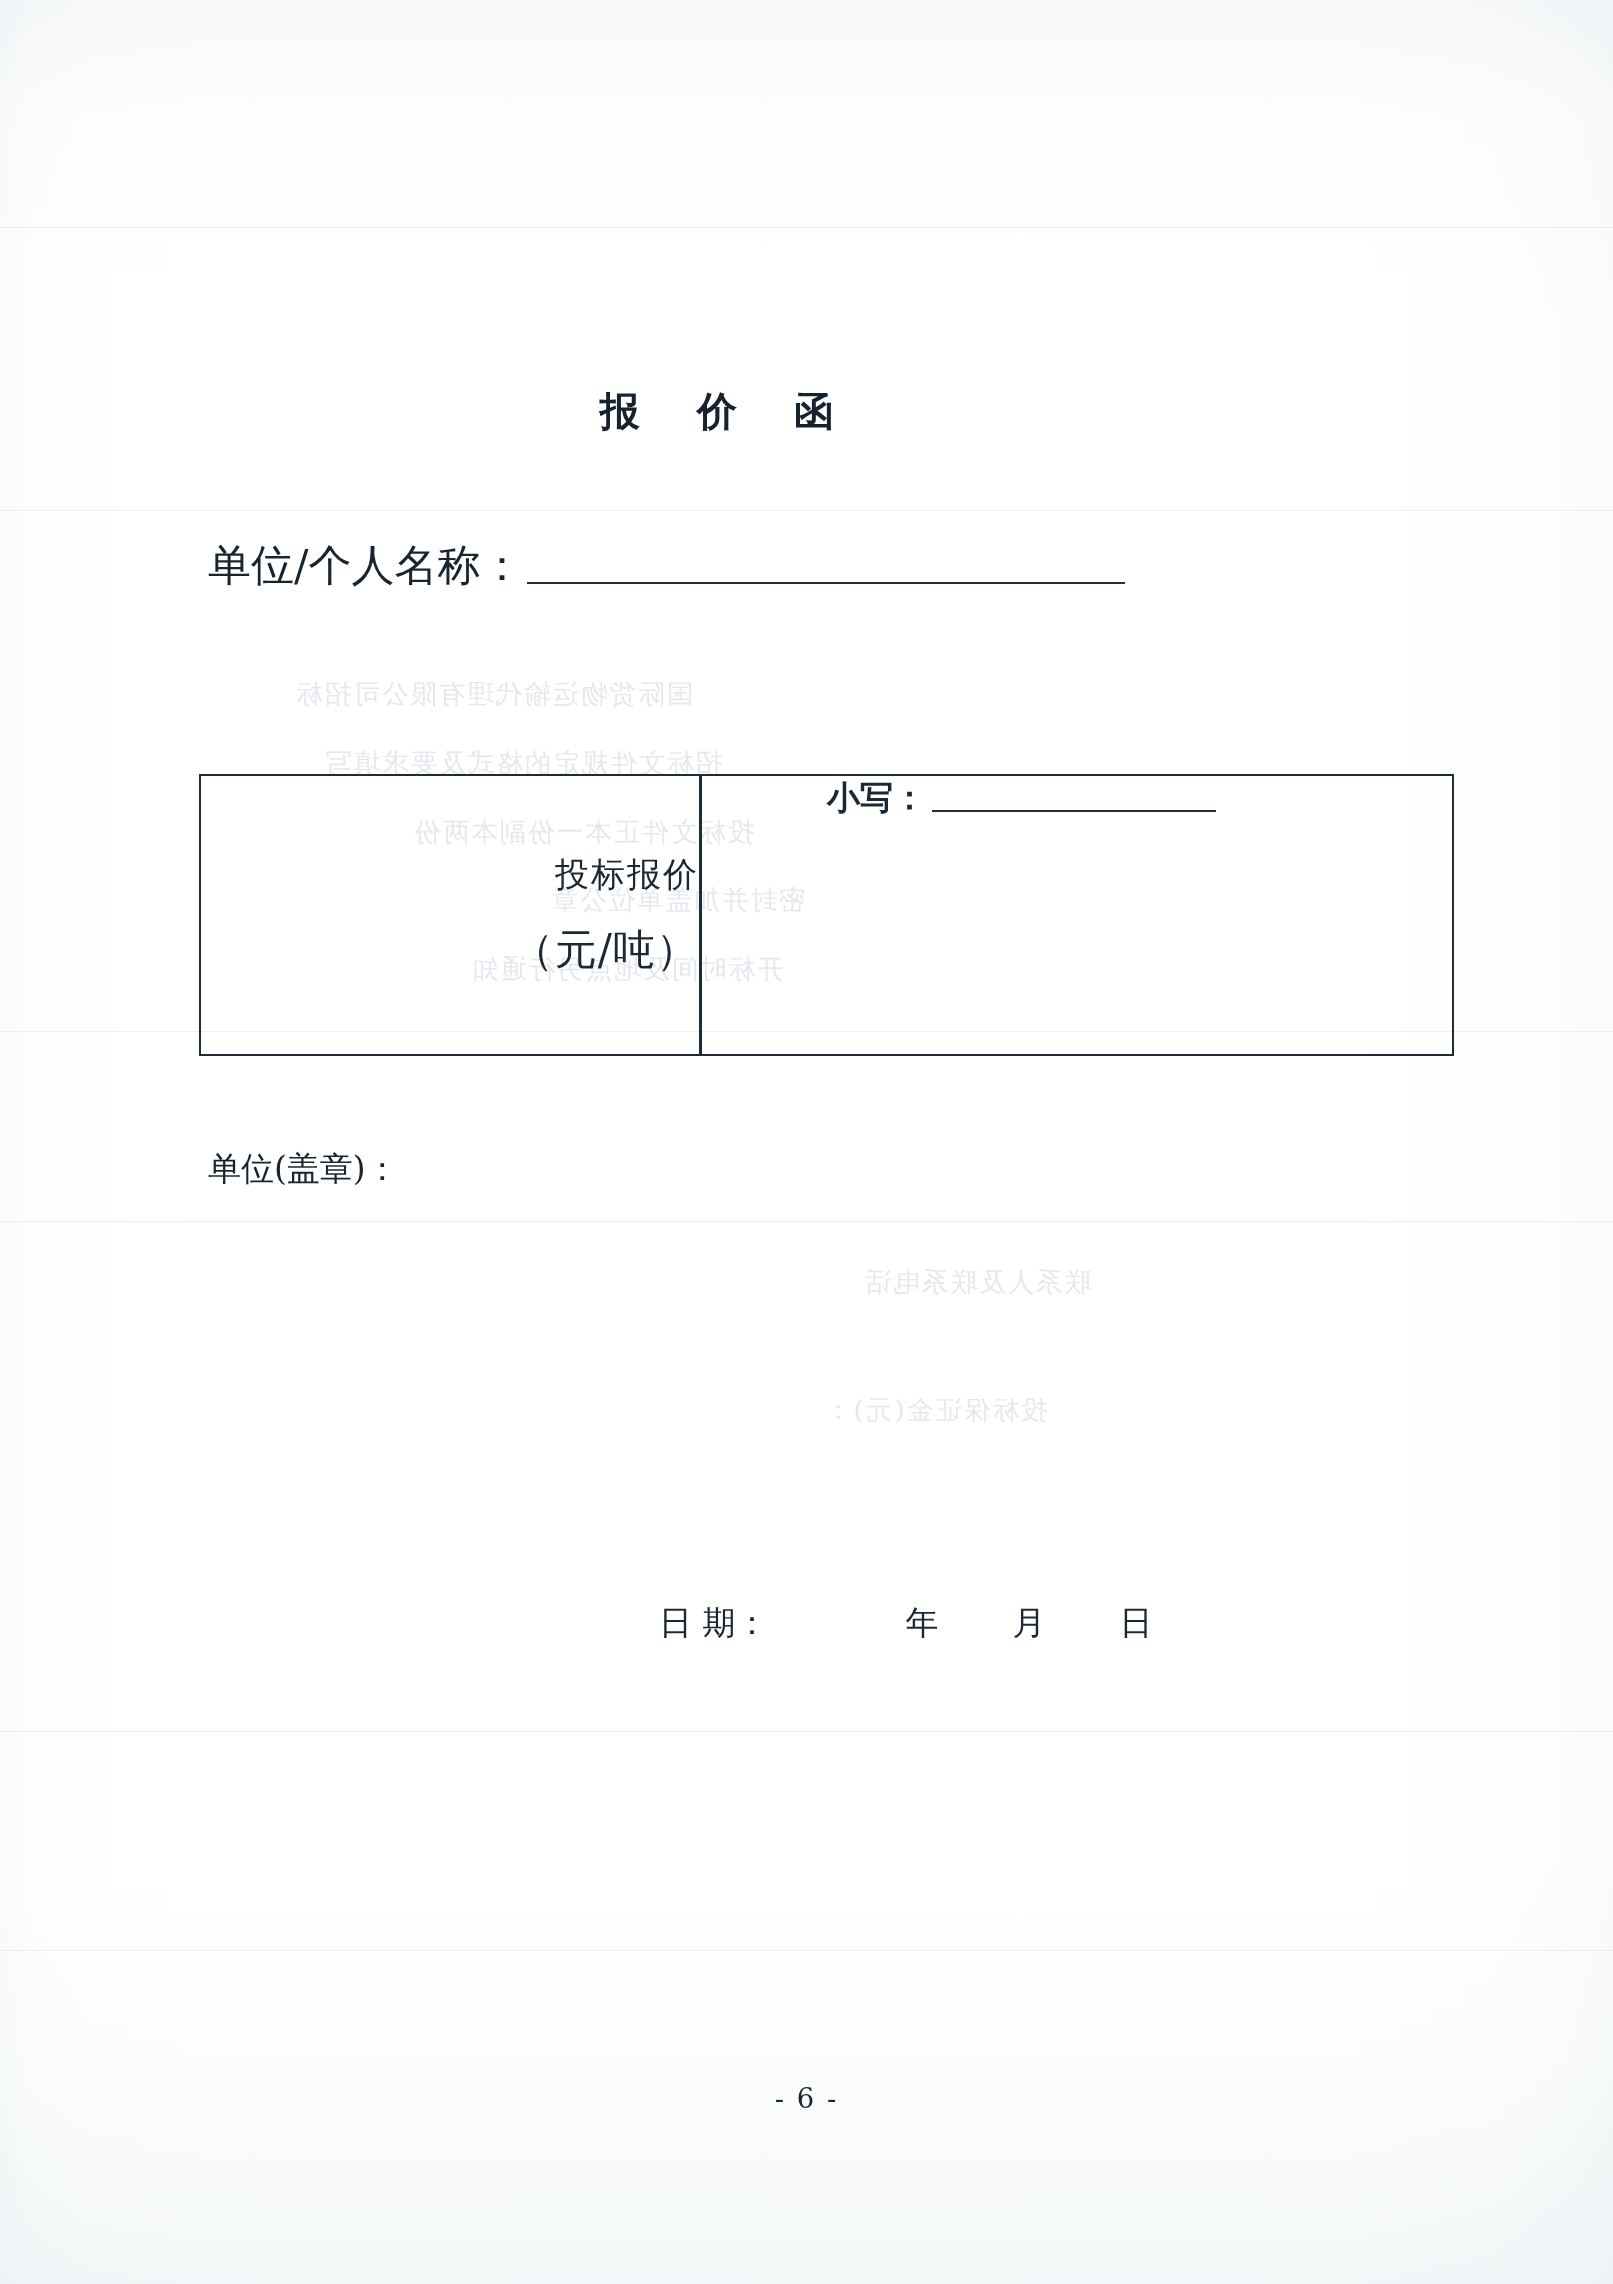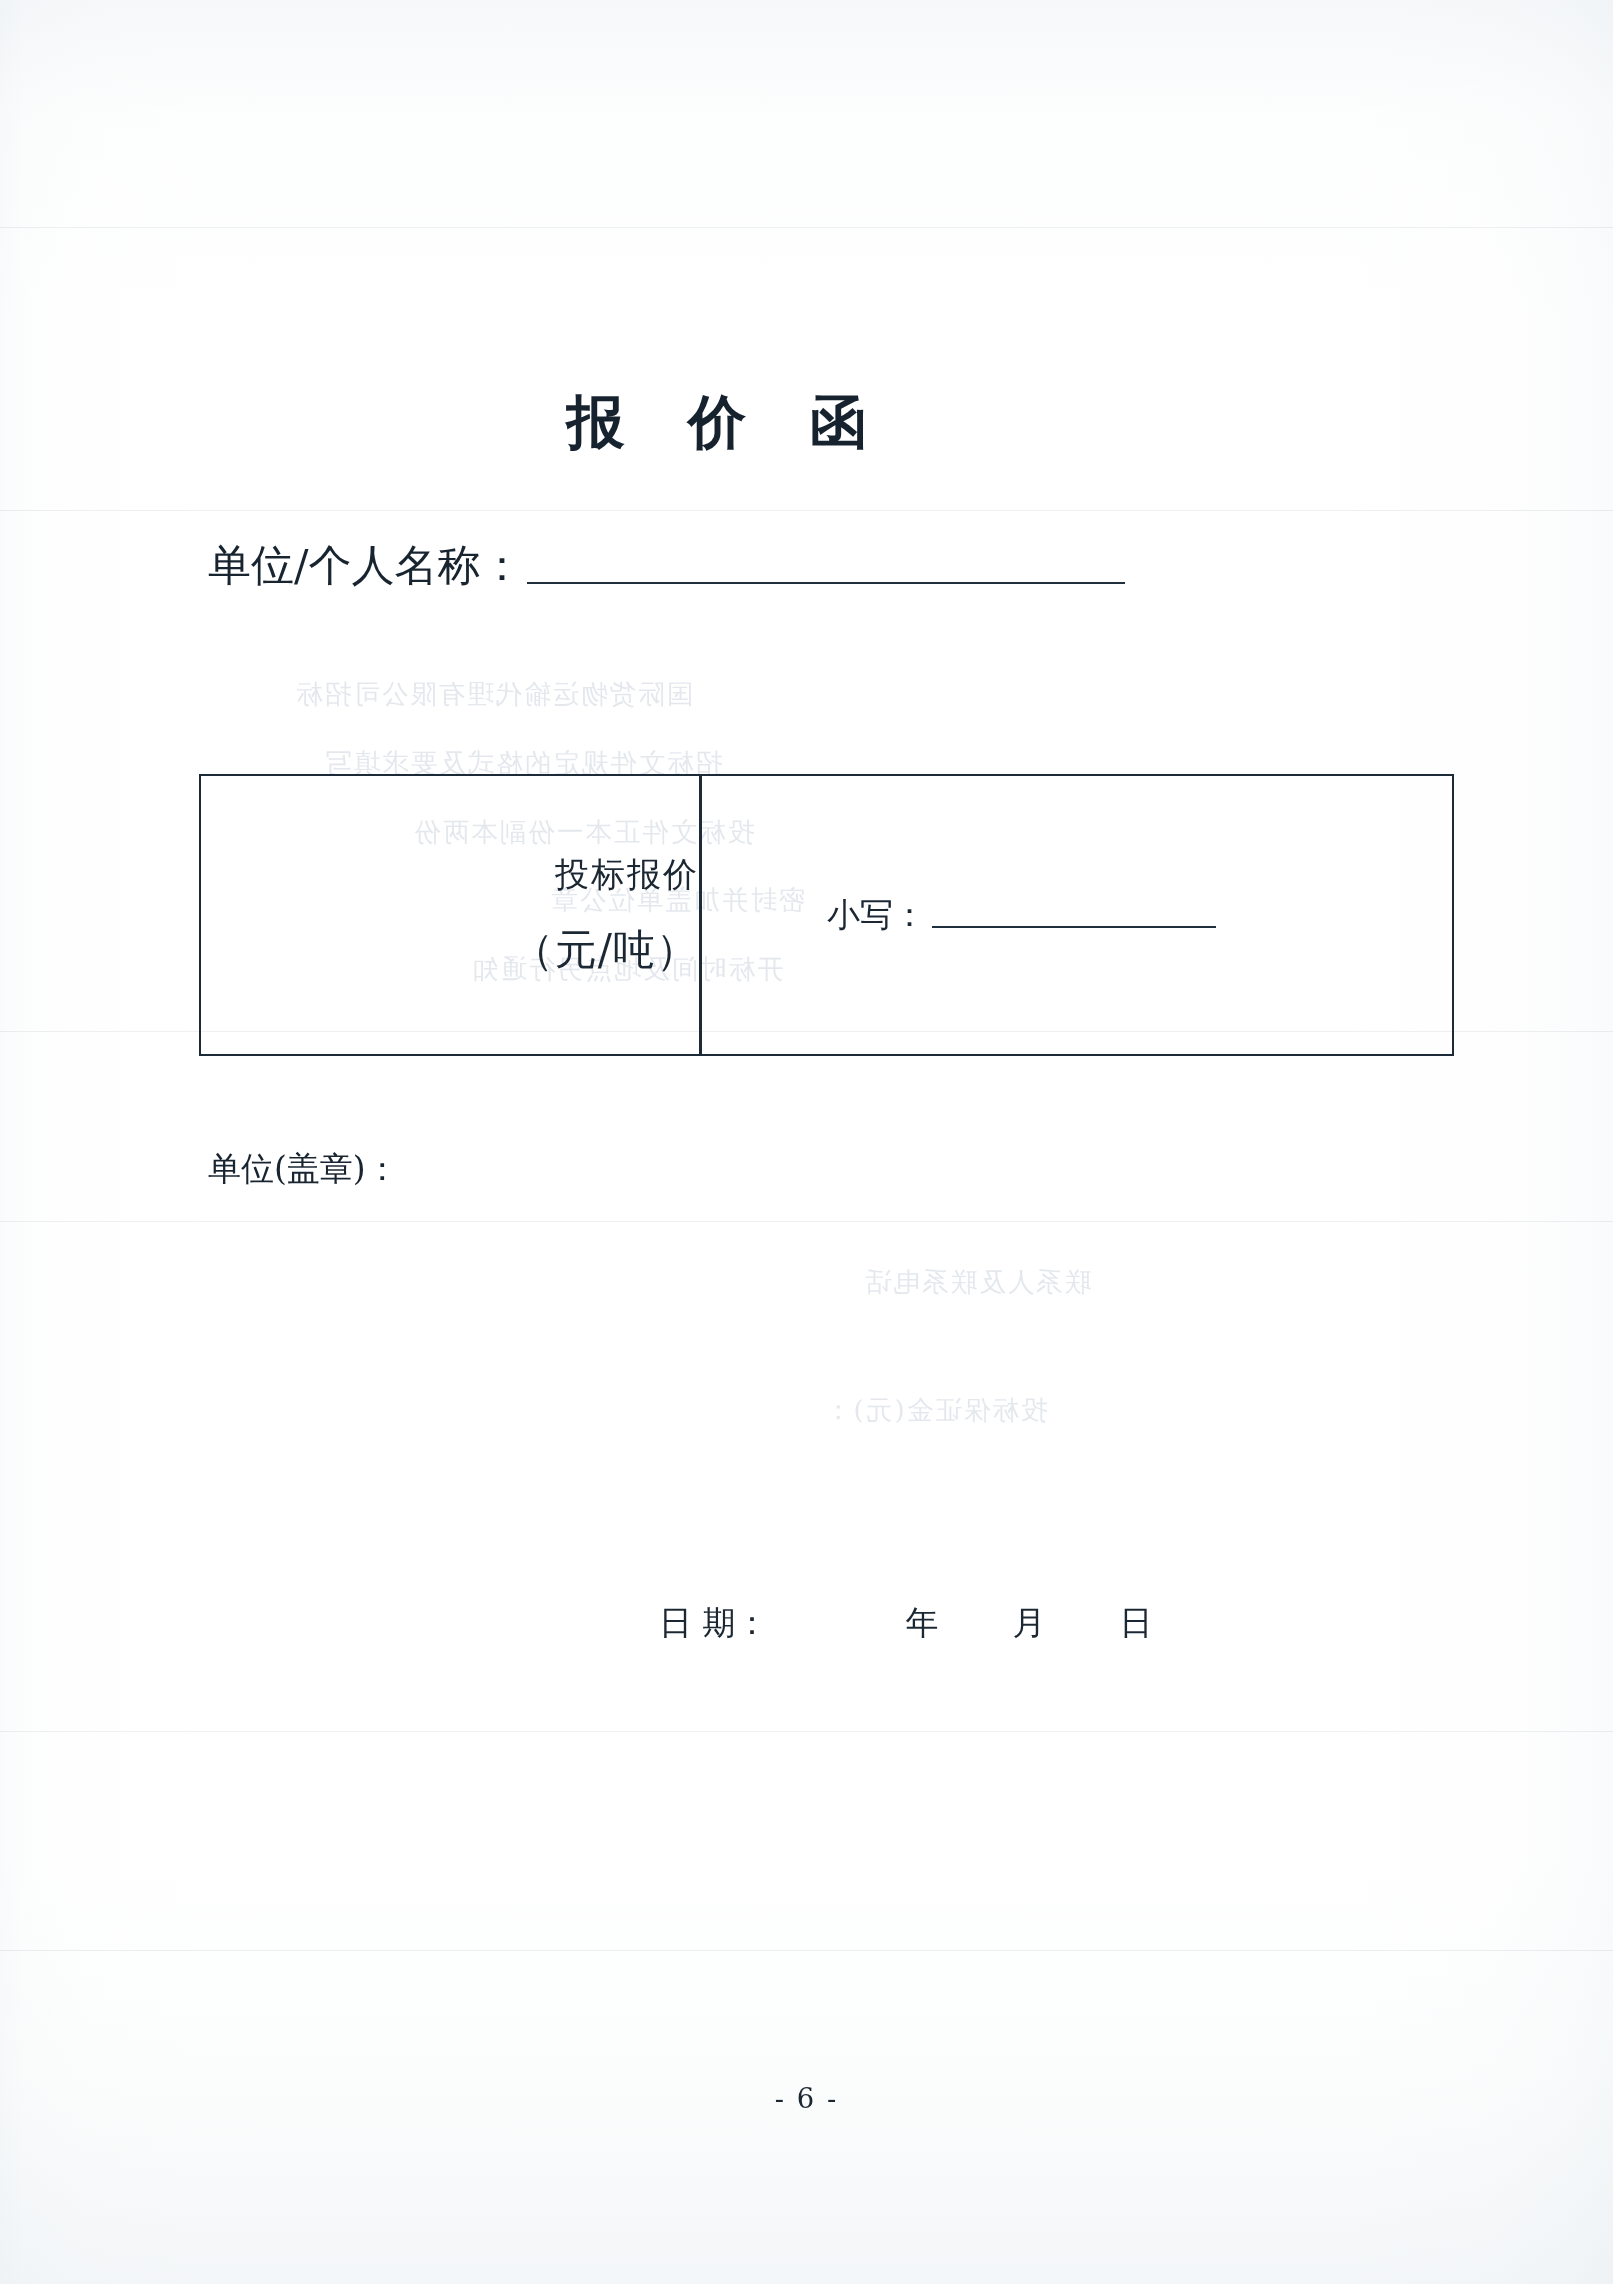--- a/index.html
+++ b/index.html
@@ -55,21 +55,21 @@
     position: absolute;
     inset: 0;
   }
 
   .doc-title {
     position: absolute;
     top: 384px;
     left: 0;
     width: 1434px;
     text-align: center;
-    font-size: 58px;
+    font-size: 40px;
     font-weight: bold;
     letter-spacing: 21.6px;
     text-indent: 21.6px;
     color: #16222e;
     font-family: "DejaVu Serif", "Liberation Serif", serif;
   }
 
   .field-line {
     position: absolute;
     font-size: 43px;
@@ -123,24 +123,25 @@
   .price-left .l2 { font-size: 42px; letter-spacing: 1px; }
 
   .price-right {
     position: absolute;
     left: 501px;
     top: 0;
     right: 0;
     height: 100%;
     display: flex;
     flex-direction: column;
-    justify-content: center;
+    justify-content: flex-start;
     gap: 31px;
     padding-left: 125px;
     box-sizing: border-box;
+    font-weight: bold;
   }
   .price-right .pr-row {
     font-size: 33px;
     white-space: nowrap;
   }
   .pr-rule {
     display: inline-block;
     width: 284px;
     border-bottom: 2px solid #20303d;
     height: 23.5px;

